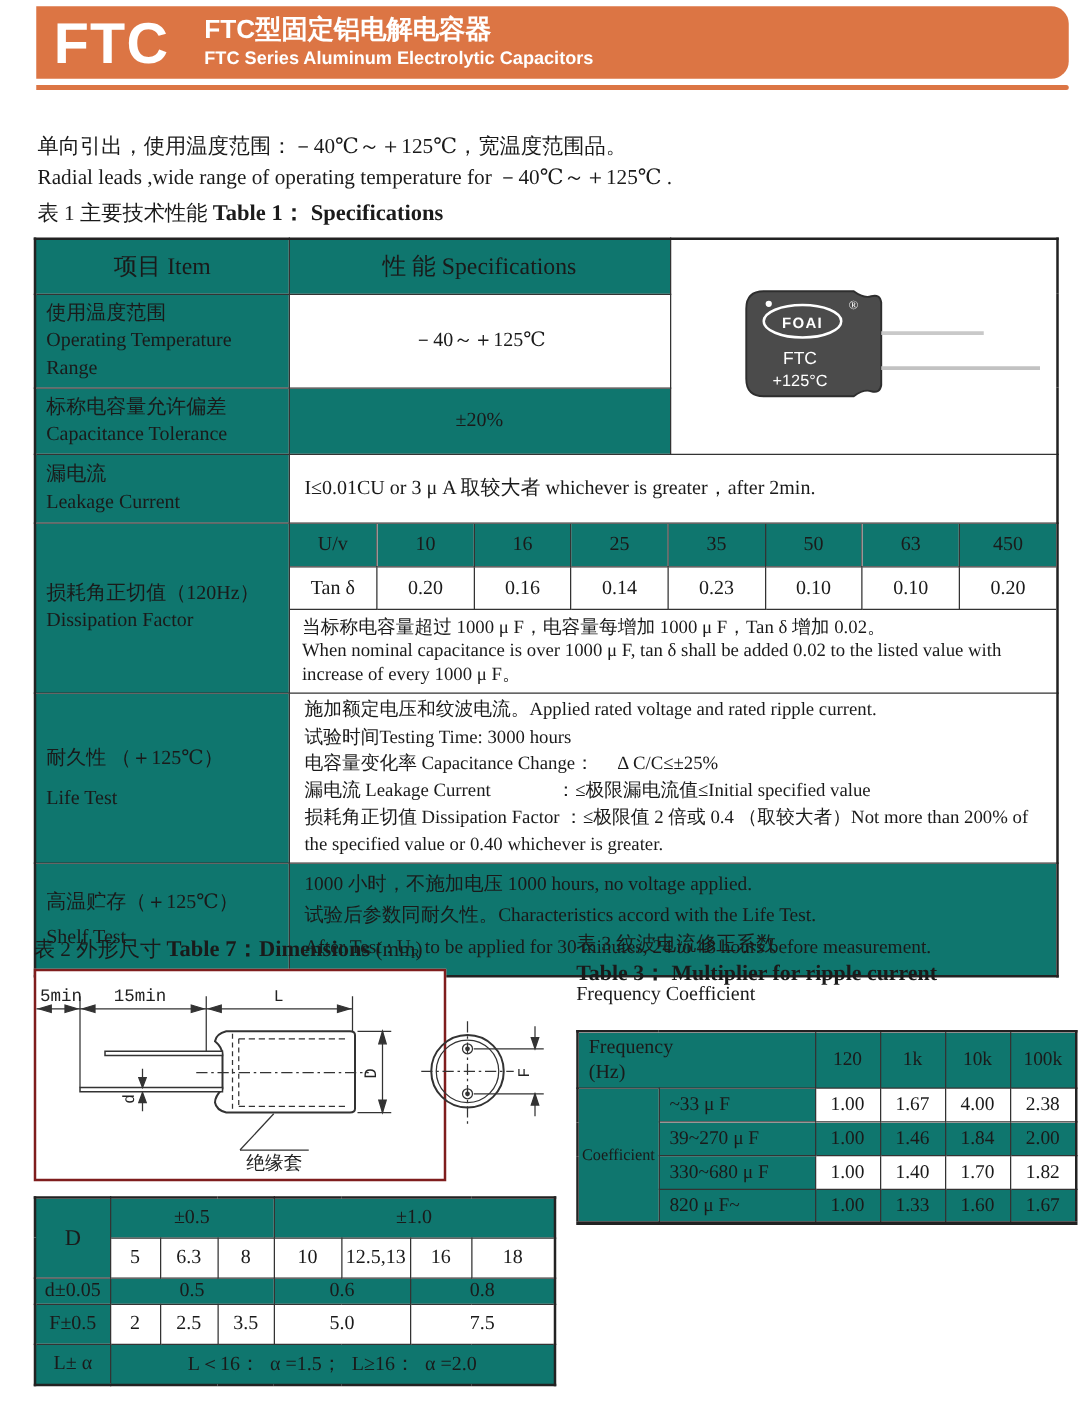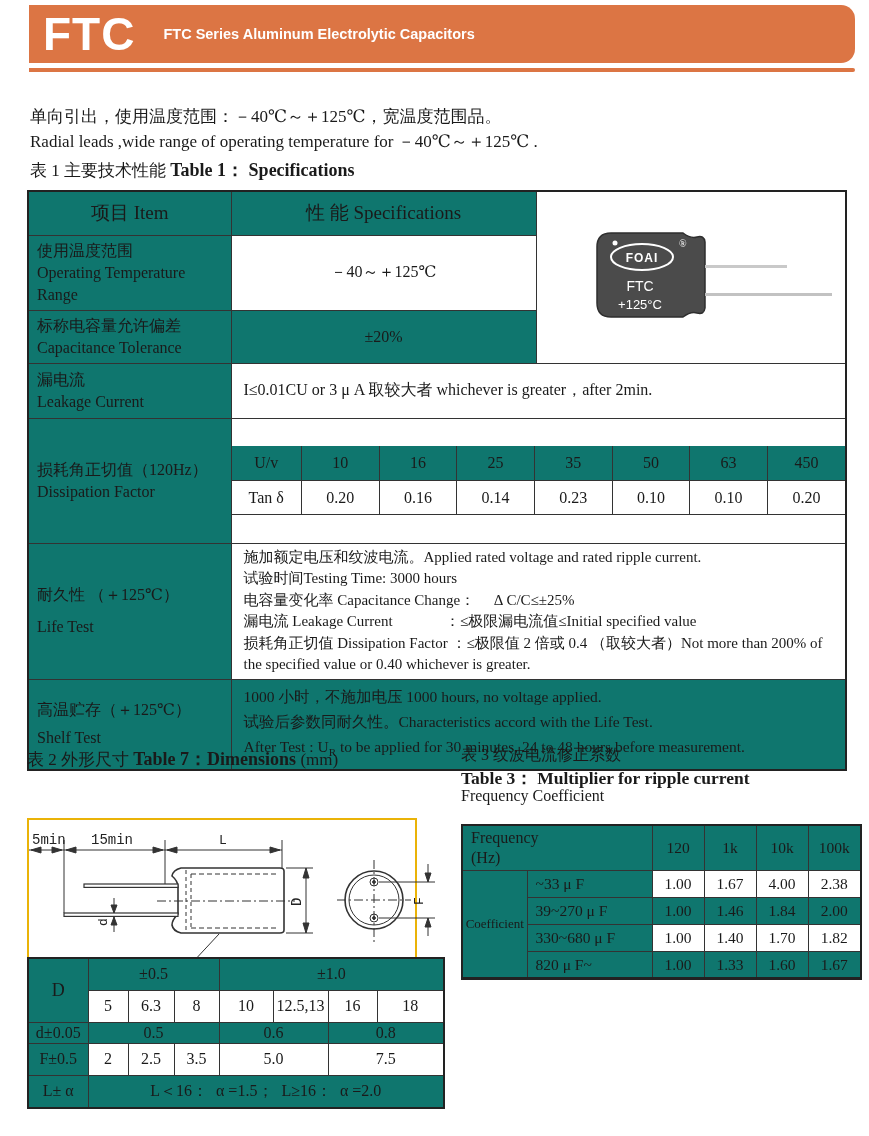--- a/index.html
+++ b/index.html
@@ -54,29 +54,30 @@
   .t3 td { font-size:15.5px; }
   .t3 .freq { padding:2px 8px; line-height:20px; font-size:16px; }
   .t3 .coef { font-size:13px; text-align:center; }
   .t3 .rng { padding:0 8px; }
 
   
   .td2 { width:416px; border:2px solid #222; }
   .td2 td { text-align:center; font-size:16px; }
 
   
-  .diagram { left:27px; top:775px; width:390px; height:170px; border:2px solid #eab308; background:#fff;margin-top:43px; }
+  .diagram { left:27px; top:775px; width:330px; height:170px; border:2px solid #7f1d1d; background:#fff; }
   .diagram svg text { font-family:"Liberation Mono","DejaVu Sans Mono",monospace; fill:#222; }
 </style>
 </head>
 <body>
 
 <div class="abs banner">
   <div class="banner-logo">FTC</div>
   <div class="banner-titles">
+    <div class="banner-title-zh">FTC型固定铝电解电容器</div>
     <div class="banner-title-en">FTC Series Aluminum Electrolytic Capacitors</div>
   </div>
 </div>
 <div class="abs banner-rule"></div>
 
 <div class="abs intro" style="left:30px; top:106px;">单向引出，使用温度范围：－40℃～＋125℃，宽温度范围品。</div>
 <div class="abs intro" style="left:30px; top:131px;">Radial leads ,wide range of operating temperature for  －40℃～＋125℃ .</div>
 
 <div class="abs sec-title" style="left:30px; top:158px;">
   <span>表 1 主要技术性能</span>
@@ -162,20 +163,24 @@
           <td class="white">0.20</td>
           <td class="white">0.16</td>
           <td class="white">0.14</td>
           <td class="white">0.23</td>
           <td class="white">0.10</td>
           <td class="white">0.10</td>
           <td class="white">0.20</td>
         </tr>
       </tbody>
             </table>
+      <div class="diss-note">
+        <div>当标称电容量超过 1000 μ F，电容量每增加 1000 μ F，Tan δ 增加 0.02。</div>
+        <div>When nominal capacitance is over 1000 μ F, tan δ   shall be added 0.02 to the listed value with increase of every 1000 μ F。</div>
+      </div>
     </td>
   </tr>
   <tr style="height:135px">
     <td class="pink lbl">
       <div>耐久性 （＋125℃）</div>
       <div style="height:10px"></div>
       <div>Life Test</div>
     </td>
     <td class="white multi" colspan="2">
       <div class="pre">施加额定电压和纹波电流。Applied rated voltage and rated ripple current.</div>

